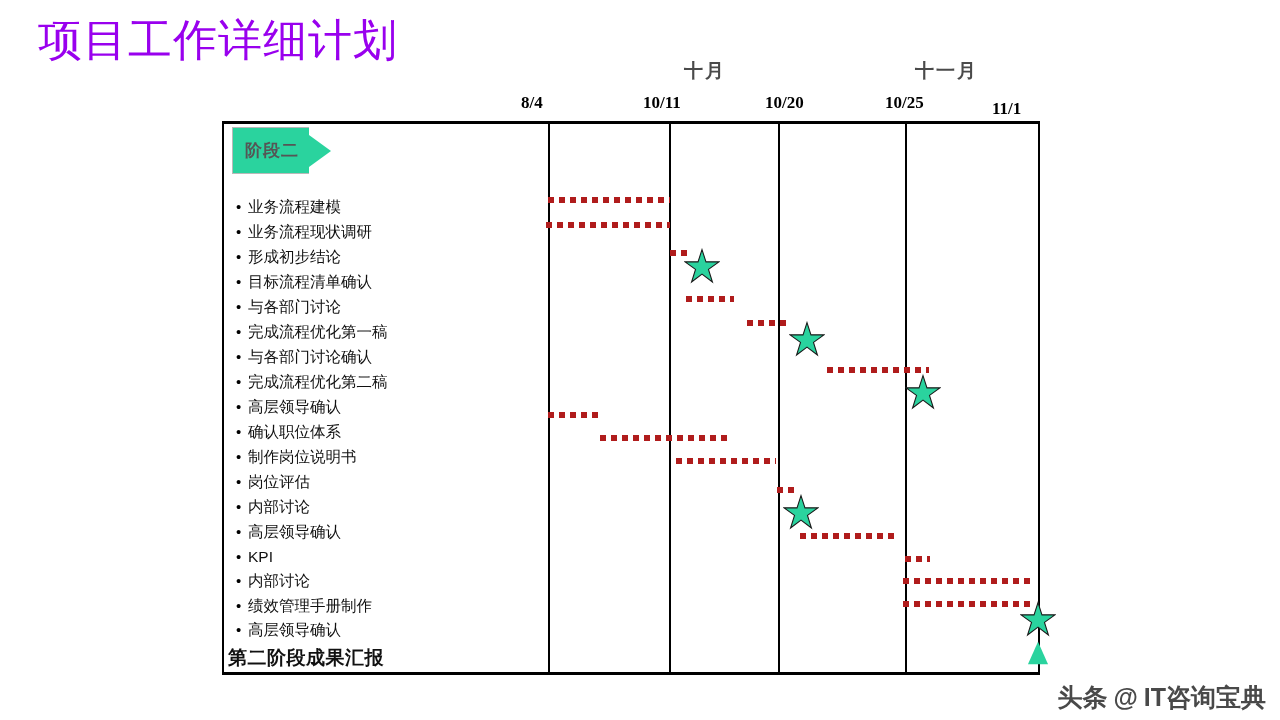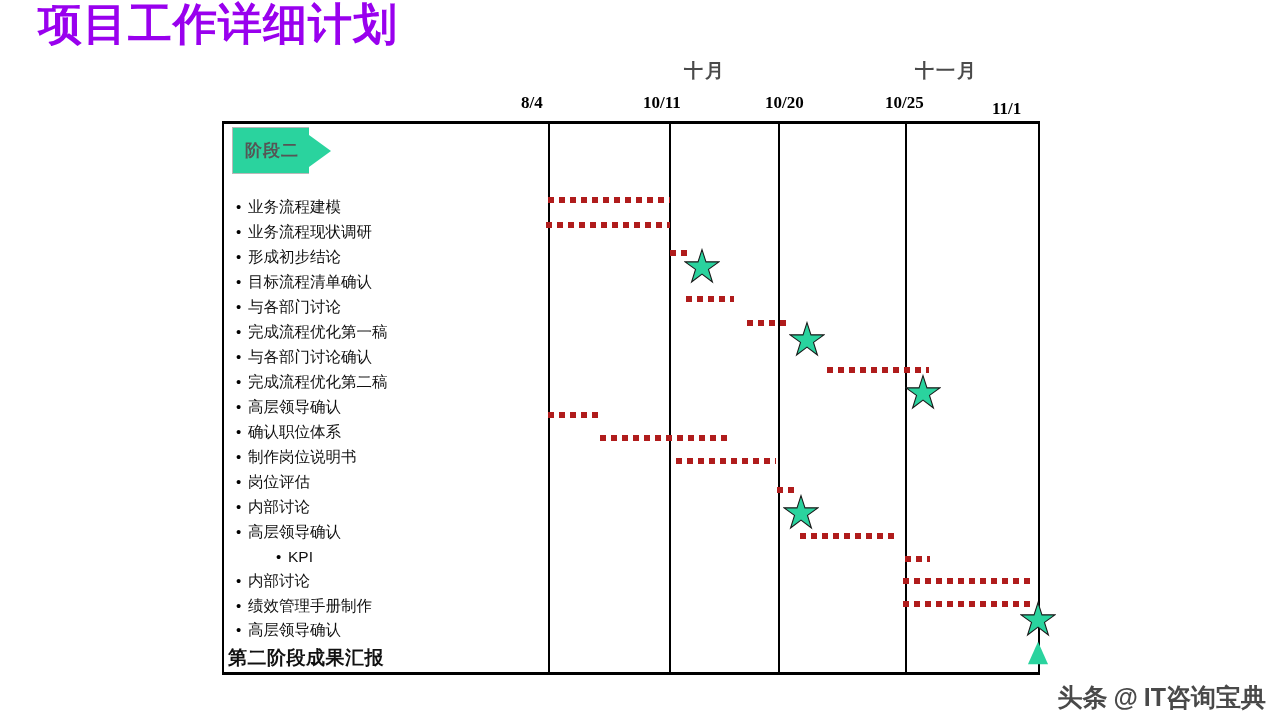--- a/index.html
+++ b/index.html
@@ -4,22 +4,22 @@
 <style>
   html,body{margin:0;padding:0;}
   body{
     width:1280px;height:720px;background:#ffffff;
     font-family:"Liberation Sans","DejaVu Sans",sans-serif;
     overflow:hidden;position:relative;
   }
 
   
   .slide-title{
-    position:absolute;left:38px;top:0;
-    font-size:44px;font-weight:bold;color:#9900EE;
+    position:absolute;left:38px;top:16px;
+    font-size:44px;font-weight:normal;color:#9900EE;
     letter-spacing:1px;line-height:1.1;white-space:nowrap;
   }
 
   
   .month-label{
     position:absolute;font-size:19px;font-weight:bold;color:#4a4a4a;
     white-space:nowrap;letter-spacing:2px;
   }
 
   
@@ -147,21 +147,21 @@
     <div class="task-label" style="top: 299px;"><span class="bullet">•</span><span>与各部门讨论</span></div>
     <div class="task-label" style="top: 324px;"><span class="bullet">•</span><span>完成流程优化第一稿</span></div>
     <div class="task-label" style="top: 349px;"><span class="bullet">•</span><span>与各部门讨论确认</span></div>
     <div class="task-label" style="top: 374px;"><span class="bullet">•</span><span>完成流程优化第二稿</span></div>
     <div class="task-label" style="top: 399px;"><span class="bullet">•</span><span>高层领导确认</span></div>
     <div class="task-label" style="top: 424px;"><span class="bullet">•</span><span>确认职位体系</span></div>
     <div class="task-label" style="top: 449px;"><span class="bullet">•</span><span>制作岗位说明书</span></div>
     <div class="task-label" style="top: 474px;"><span class="bullet">•</span><span>岗位评估</span></div>
     <div class="task-label" style="top: 499px;"><span class="bullet">•</span><span>内部讨论</span></div>
     <div class="task-label" style="top: 524px;"><span class="bullet">•</span><span>高层领导确认</span></div>
-    <div class="task-label" style="top: 549px; margin-left: 40px;"><span class="bullet">•</span><span>KPI</span></div>
+    <div class="task-label" style="top: 549px;"><span class="bullet">•</span><span>KPI</span></div>
     <div class="task-label" style="top: 573px;"><span class="bullet">•</span><span>内部讨论</span></div>
     <div class="task-label" style="top: 598px;"><span class="bullet">•</span><span>绩效管理手册制作</span></div>
     <div class="task-label" style="top: 622px;"><span class="bullet">•</span><span>高层领导确认</span></div>
   </div>
 
 <div class="task-label summary" id="summary-row" style="top:648px;">第二阶段成果汇报</div>
 
 <div id="gantt-bars">
     <div class="bar" title="业务流程建模" style="left: 548px; top: 197px; width: 122px;"></div>
     <div class="bar" title="业务流程现状调研" style="left: 546px; top: 222px; width: 124px;"></div>

